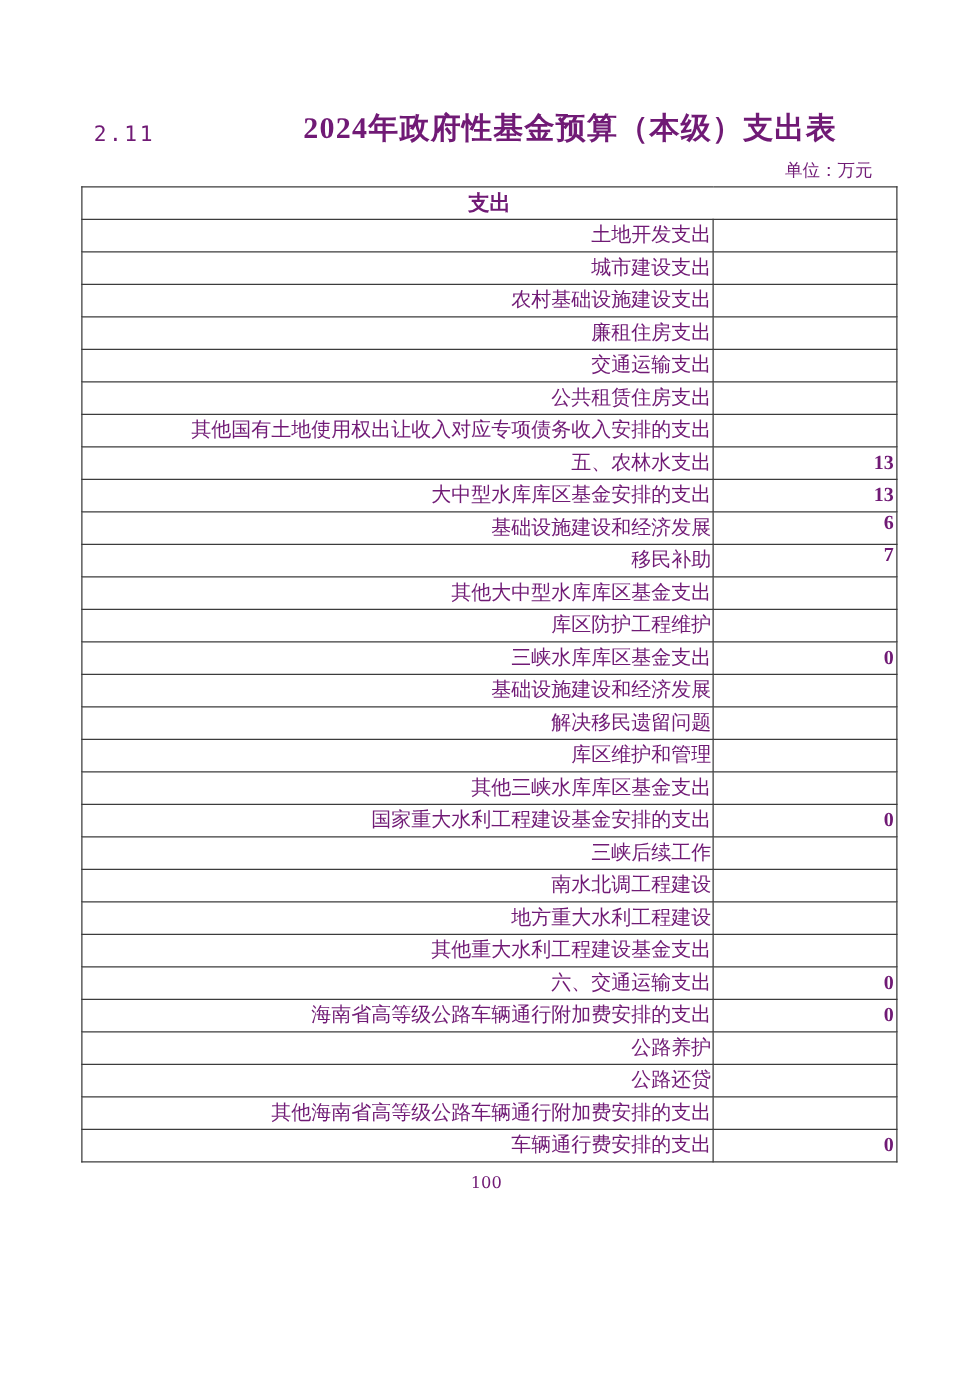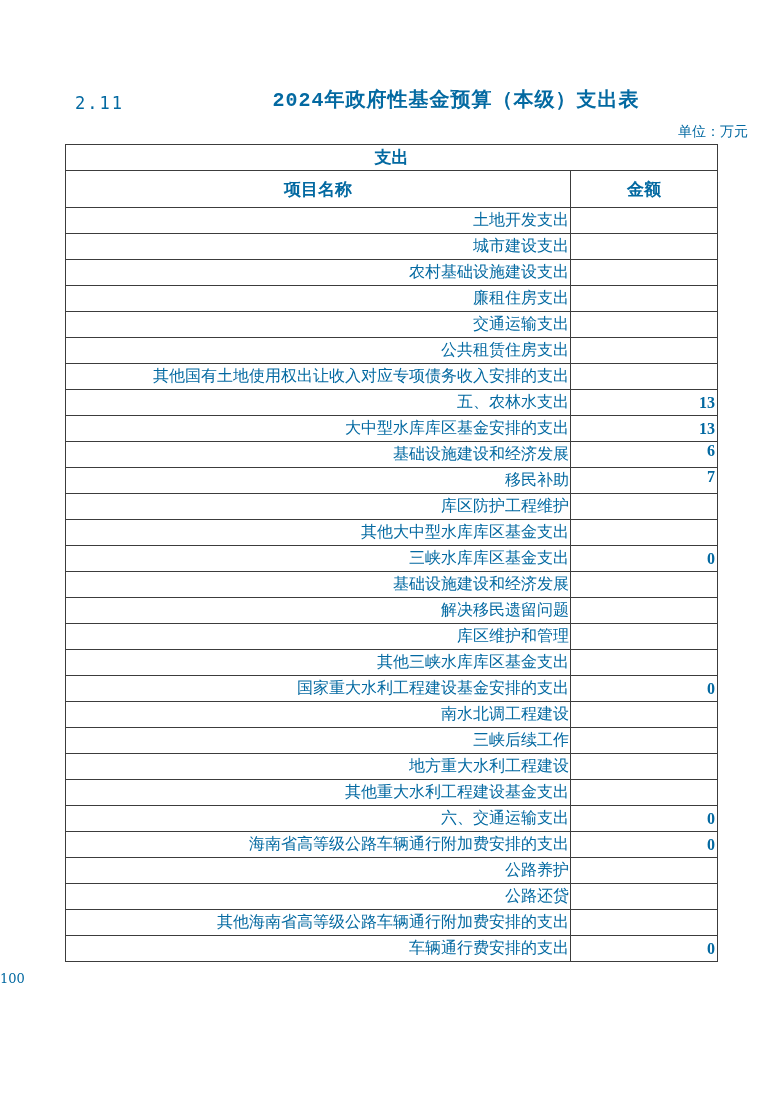--- a/index.html
+++ b/index.html
@@ -1,49 +1,49 @@
 <!DOCTYPE html>
 <html><head>
 <meta charset="utf-8">
 <style>
   html, body { margin: 0; padding: 0; background: #ffffff; }
   .page {
     position: relative;
     width: 778px;
     height: 1112px;
     background: #ffffff;
-    color: #0369a1;
+    color: #701a75;
     font-family: "Liberation Serif", serif;
     box-sizing: border-box;
     overflow: hidden;
   }
   .header-row {
     display: flex;
     align-items: flex-end;
     padding: 86px 61px 0 75px;
   }
   .section-number {
     font-family: "DejaVu Sans Mono", monospace;
     font-size: 17px;
     letter-spacing: 2px;
     width: 120px;
     flex: 0 0 auto;
   }
   .doc-title {
     flex: 1 1 auto;
     text-align: center;
-    font-family: Liberation Mono, monospace;
-    font-weight: bold;
-    font-size: 20px;
+    font-family: Liberation Serif, serif;
+    font-weight: bold;
+    font-size: 24px;
     letter-spacing: 1px;
     white-space: nowrap;
   }
   .unit-row {
     text-align: right;
-    padding: 10px 30px 3px 0;
+    padding: 10px 80px 3px 0;
     font-size: 14px;
   }
   table.budget {
     border-collapse: collapse;
     table-layout: fixed;
     width: 652px;
     margin-left: 65px;
     padding-left: 28px;
   }
   table.budget th, table.budget td {
@@ -77,21 +77,21 @@
     padding-right: 2px;
     vertical-align: middle;
     font-weight: bold;
   }
   td.amount-cell.amount-top {
     vertical-align: top;
     line-height: 15px;
     padding-top: 1px;
   }
   .page-number {
-    text-align: left;
+    text-align: center;
     margin-top: 9px;
     font-size: 13px;
     font-family: "DejaVu Serif", serif;
   }
 </style>
 </head>
 <body>
 
 <div class="page">
 
@@ -104,24 +104,20 @@
 
   <table class="budget">
     <colgroup>
       <col style="width:505px">
       <col style="width:147px">
     </colgroup>
     <thead>
       <tr class="top-header-row">
         <th colspan="2">支出</th>
       </tr>
-      <tr class="col-header-row">
-        <th>项目名称</th>
-        <th>金额</th>
-      </tr>
     </thead>
     <tbody id="budget-body">
 
     <tr class="data-row">
           <td class="name-cell ind-3">土地开发支出</td>
           <td class="amount-cell"></td>
         </tr>
         <tr class="data-row">
           <td class="name-cell ind-3">城市建设支出</td>
           <td class="amount-cell"></td>
@@ -156,28 +152,28 @@
         </tr>
         <tr class="data-row">
           <td class="name-cell ind-3">基础设施建设和经济发展</td>
           <td class="amount-cell amount-top">6</td>
         </tr>
         <tr class="data-row">
           <td class="name-cell ind-3">移民补助</td>
           <td class="amount-cell amount-top">7</td>
         </tr>
         <tr class="data-row">
+          <td class="name-cell ind-3">其他大中型水库库区基金支出</td>
+          <td class="amount-cell"></td>
+        </tr>
+        <tr class="data-row">
           <td class="name-cell ind-3">库区防护工程维护</td>
           <td class="amount-cell"></td>
         </tr>
         <tr class="data-row">
-          <td class="name-cell ind-3">其他大中型水库库区基金支出</td>
-          <td class="amount-cell"></td>
-        </tr>
-        <tr class="data-row">
           <td class="name-cell ind-2">三峡水库库区基金支出</td>
           <td class="amount-cell">0</td>
         </tr>
         <tr class="data-row">
           <td class="name-cell ind-3">基础设施建设和经济发展</td>
           <td class="amount-cell"></td>
         </tr>
         <tr class="data-row">
           <td class="name-cell ind-3">解决移民遗留问题</td>
           <td class="amount-cell"></td>
@@ -188,25 +184,25 @@
         </tr>
         <tr class="data-row">
           <td class="name-cell ind-3">其他三峡水库库区基金支出</td>
           <td class="amount-cell"></td>
         </tr>
         <tr class="data-row">
           <td class="name-cell ind-2">国家重大水利工程建设基金安排的支出</td>
           <td class="amount-cell">0</td>
         </tr>
         <tr class="data-row">
+          <td class="name-cell ind-3">三峡后续工作</td>
+          <td class="amount-cell"></td>
+        </tr>
+        <tr class="data-row">
           <td class="name-cell ind-3">南水北调工程建设</td>
-          <td class="amount-cell"></td>
-        </tr>
-        <tr class="data-row">
-          <td class="name-cell ind-3">三峡后续工作</td>
           <td class="amount-cell"></td>
         </tr>
         <tr class="data-row">
           <td class="name-cell ind-3">地方重大水利工程建设</td>
           <td class="amount-cell"></td>
         </tr>
         <tr class="data-row">
           <td class="name-cell ind-3">其他重大水利工程建设基金支出</td>
           <td class="amount-cell"></td>
         </tr>

